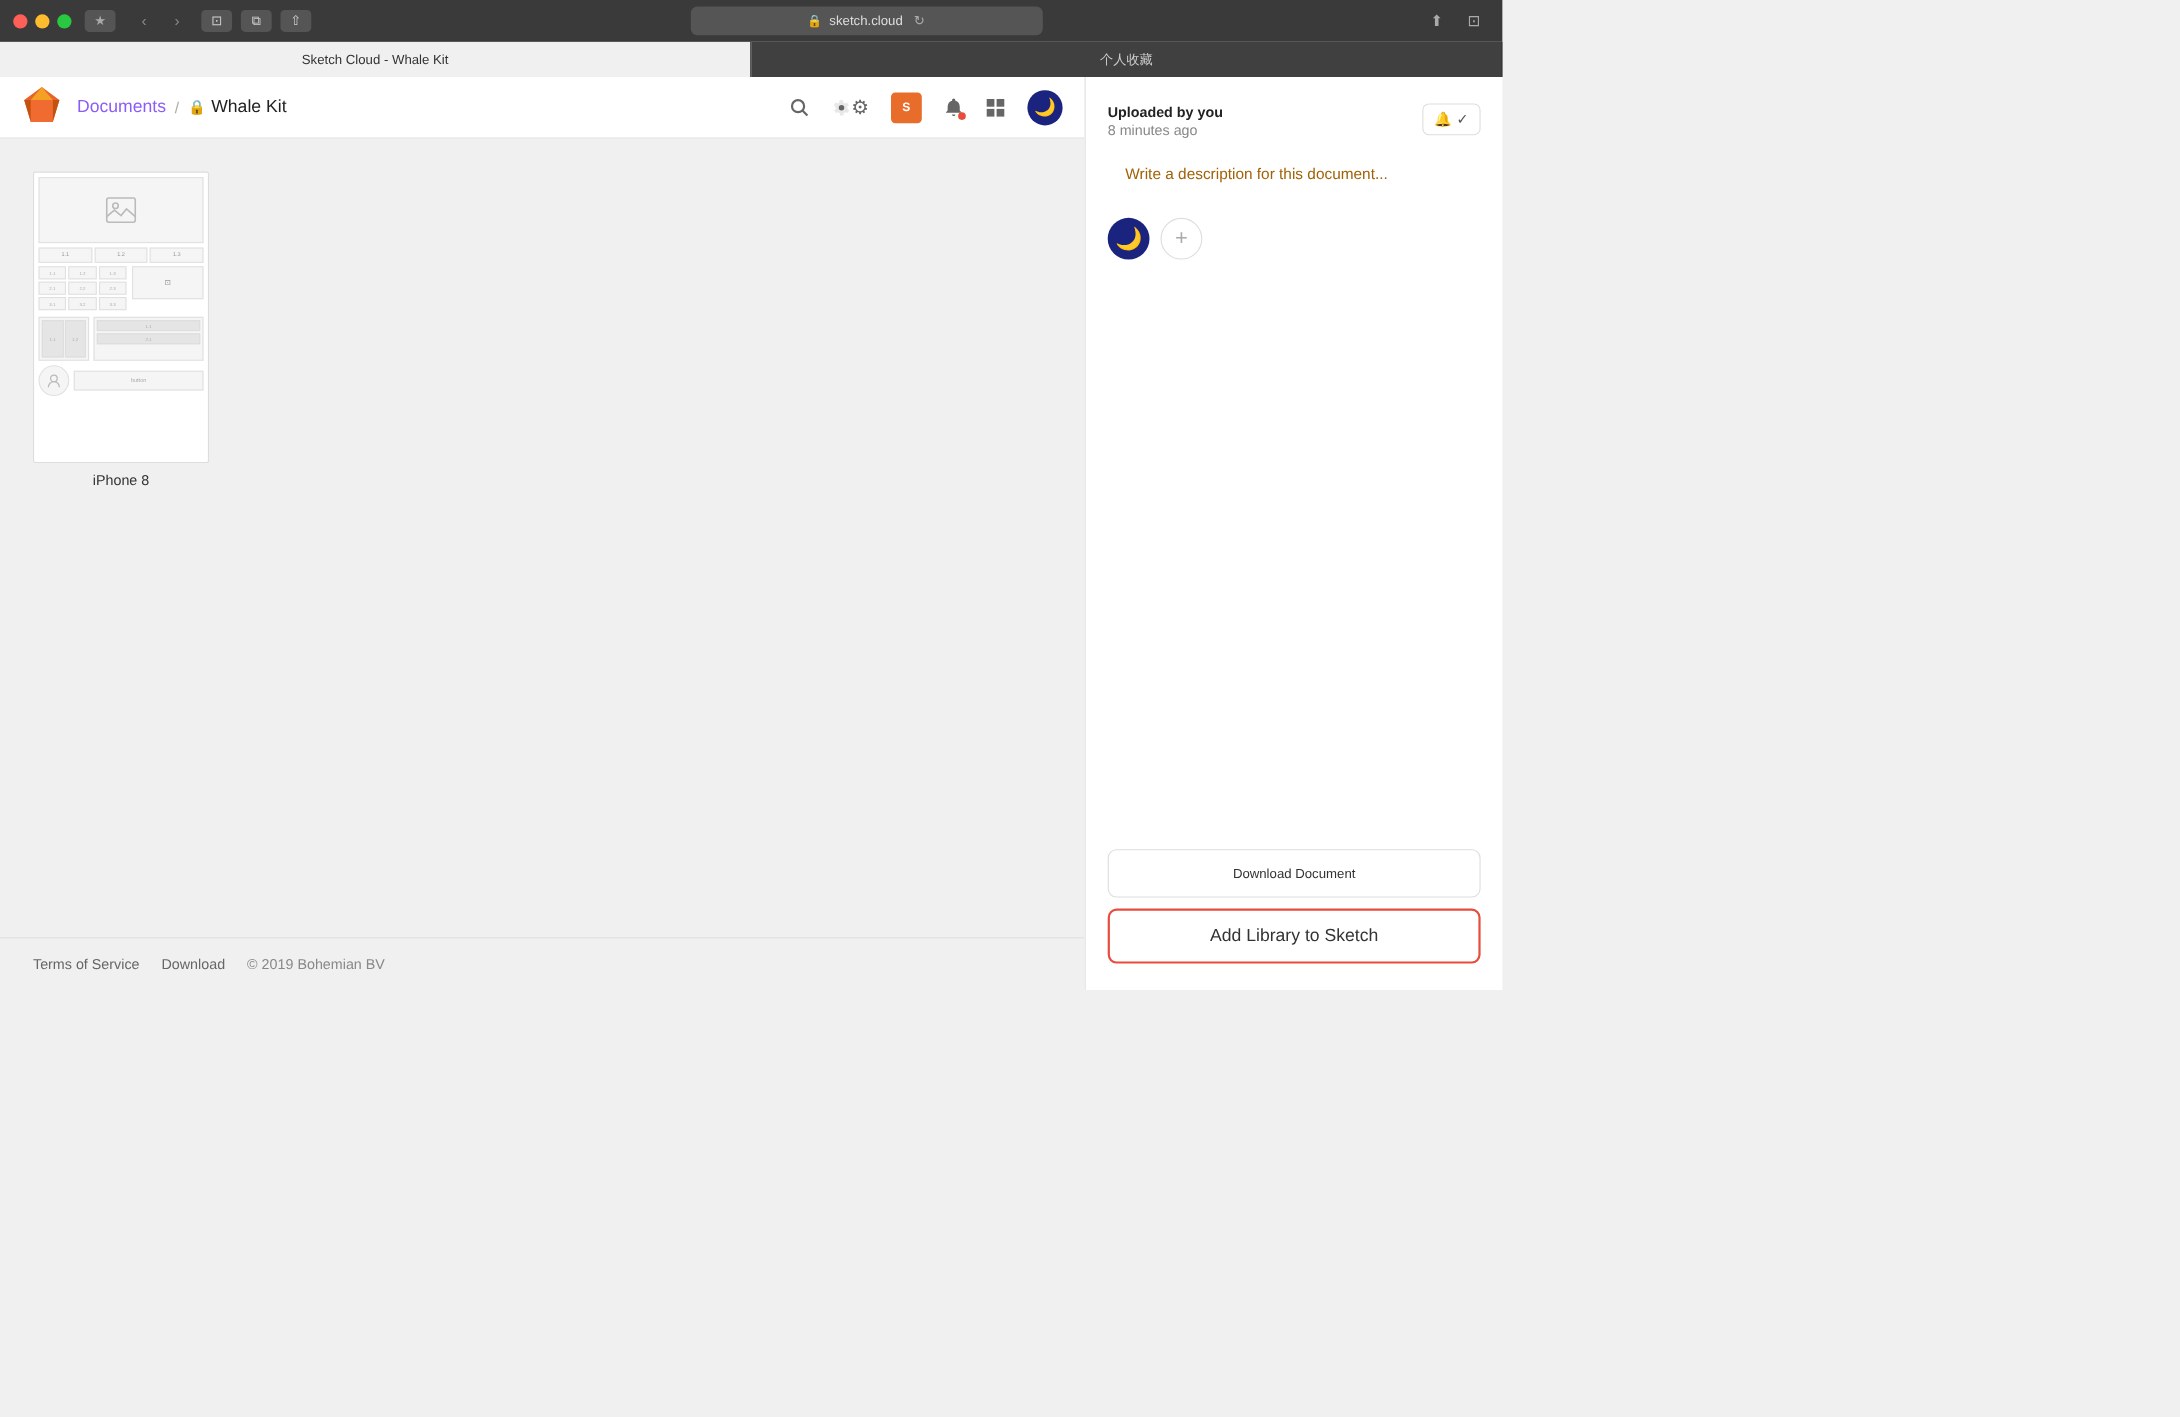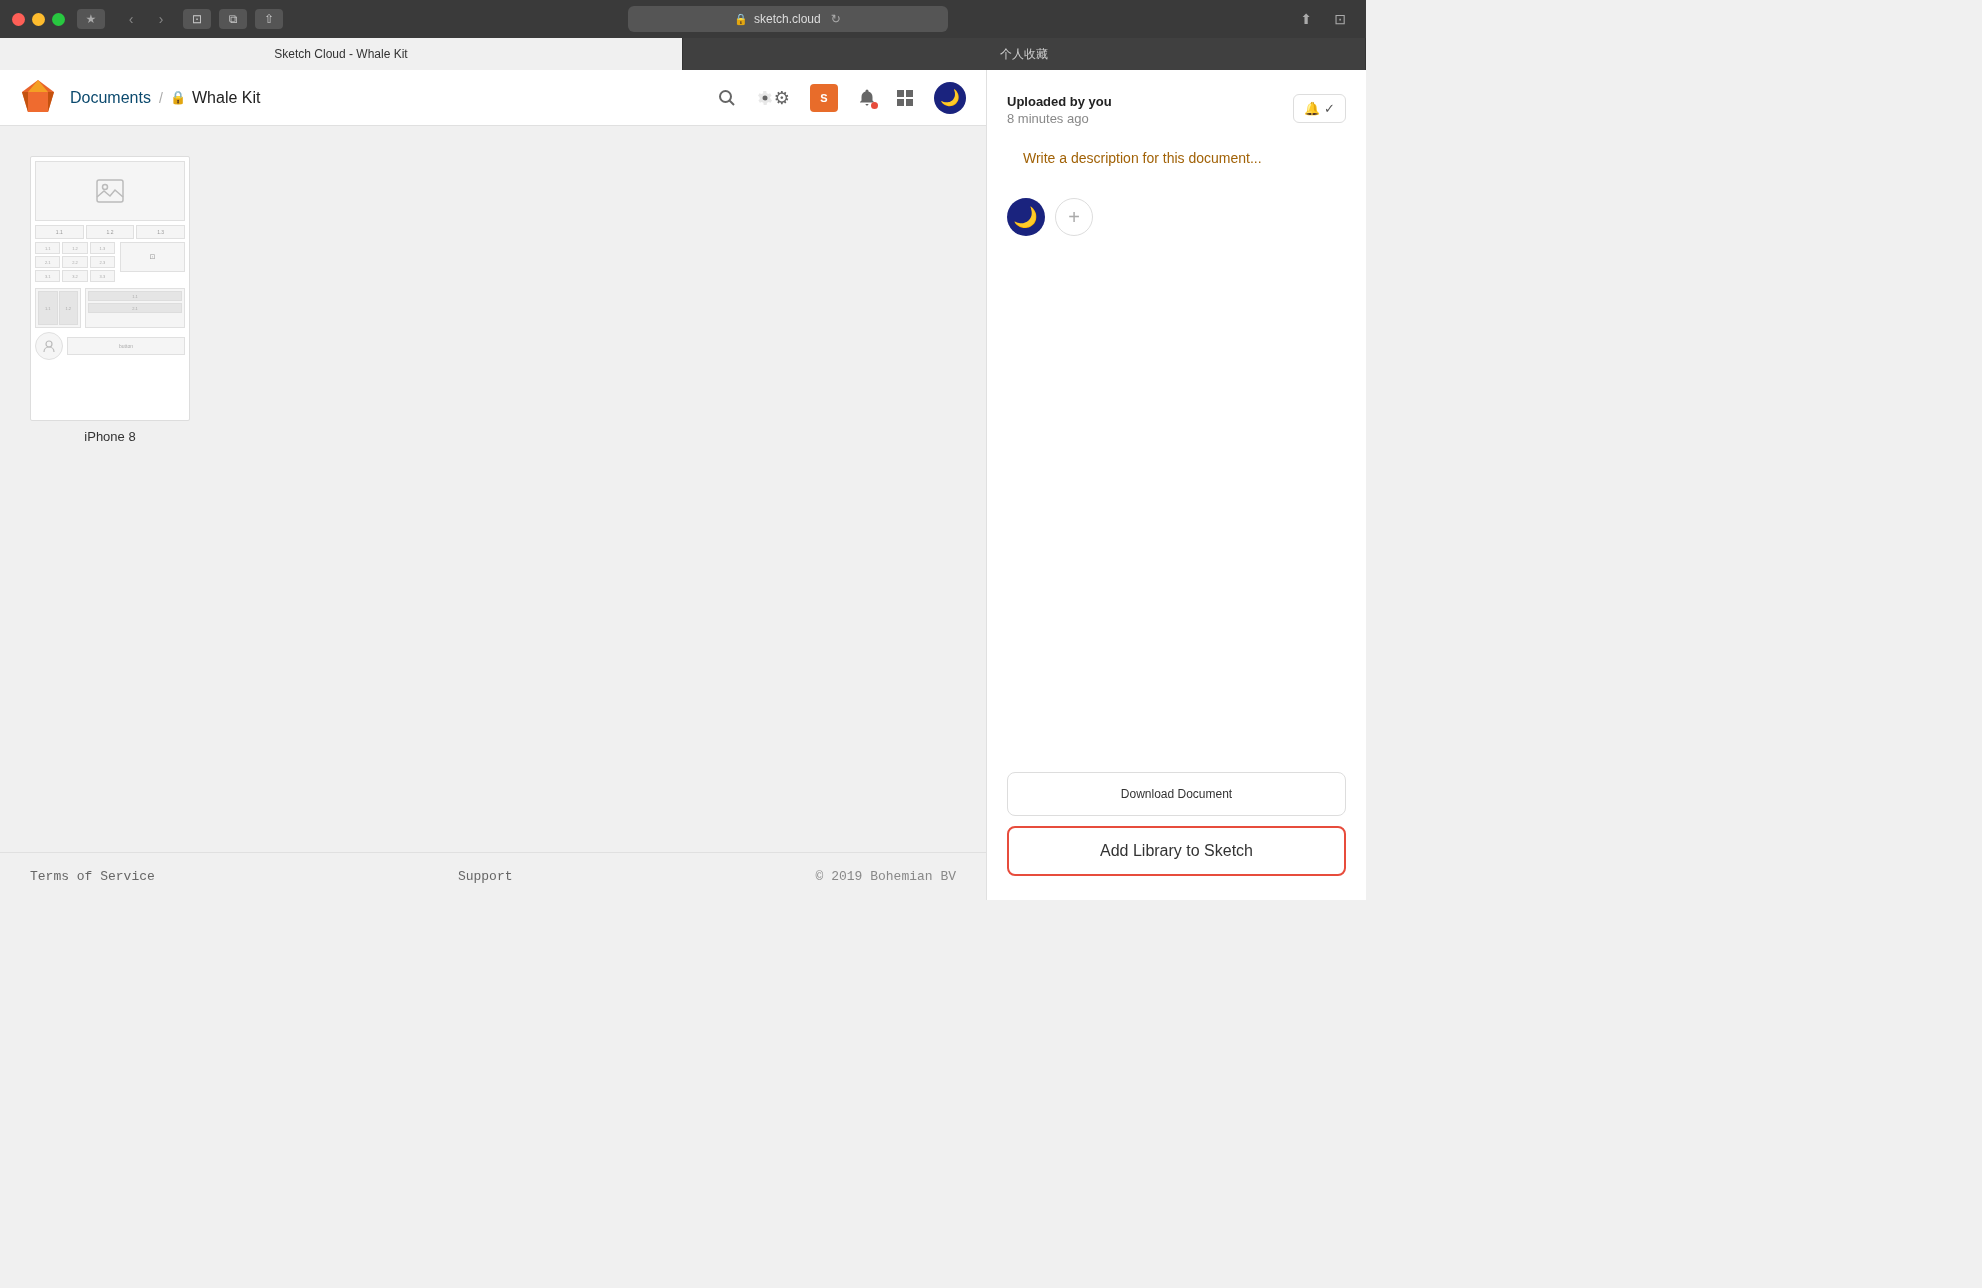--- a/index.html
+++ b/index.html
@@ -335,27 +335,26 @@
       margin-top: 8px;
       font-size: 13px;
       color: #333;
       text-align: center;
     }
 
     
     .footer {
       padding: 16px 30px;
       display: flex;
-      justify-content: space-between;
+      justify-content: flex-start;
       gap: 20px;
       font-size: 13px;
       color: #888;
       background: #f0f0f0;
       border-top: 1px solid #e0e0e0;
-      font-family: Liberation Mono, monospace;
     }
     .footer a { color: #666; text-decoration: none; }
 
     
     .sidebar {
       width: 380px;
       background: white;
       border-left: 1px solid #e0e0e0;
       display: flex;
       flex-direction: column;
@@ -497,21 +496,21 @@
         <svg width="36" height="36" viewBox="0 0 36 36">
           <polygon points="18,2 34,14 28,34 8,34 2,14" fill="#e8632a"></polygon>
           <polygon points="18,2 8,14 28,14" fill="#f5a623" opacity="0.9"></polygon>
           <polygon points="2,14 8,14 8,34" fill="#c0500c" opacity="0.9"></polygon>
           <polygon points="34,14 28,14 28,34" fill="#c0500c" opacity="0.9"></polygon>
           <polygon points="8,14 28,14 28,34 8,34" fill="#f06c30" opacity="0.85"></polygon>
         </svg>
       </div>
 
       <nav class="breadcrumb">
-        <span style="color:#0c4a6e; cursor:pointer;">Documents</span>
+        <span style="color:#8b5cf6; cursor:pointer;">Documents</span>
         <span class="breadcrumb-separator">/</span>
         <span class="breadcrumb-current">
           <span style="font-size:13px;">🔒</span>
           <span>Whale Kit</span>
         </span>
       </nav>
 
       <div class="header-actions">
         <button class="header-icon-btn">
           <svg width="18" height="18" viewBox="0 0 18 18" fill="none" stroke="#666" stroke-width="2">
@@ -604,21 +603,21 @@
             </div>
             <div class="thumb-button">button</div>
           </div>
         </div>
         <div class="artboard-name">iPhone 8</div>
       </div>
     </div>
 
     <div class="footer">
       <a href="#">Terms of Service</a>
-      <a href="#">Support</a>
+      <a href="#">Download</a>
       <span>© 2019 Bohemian BV</span>
     </div>
 
   </div>
 
   <div class="sidebar">
 
     <div class="sidebar-header">
       <div class="upload-info">
         <h3>Uploaded by you</h3>

